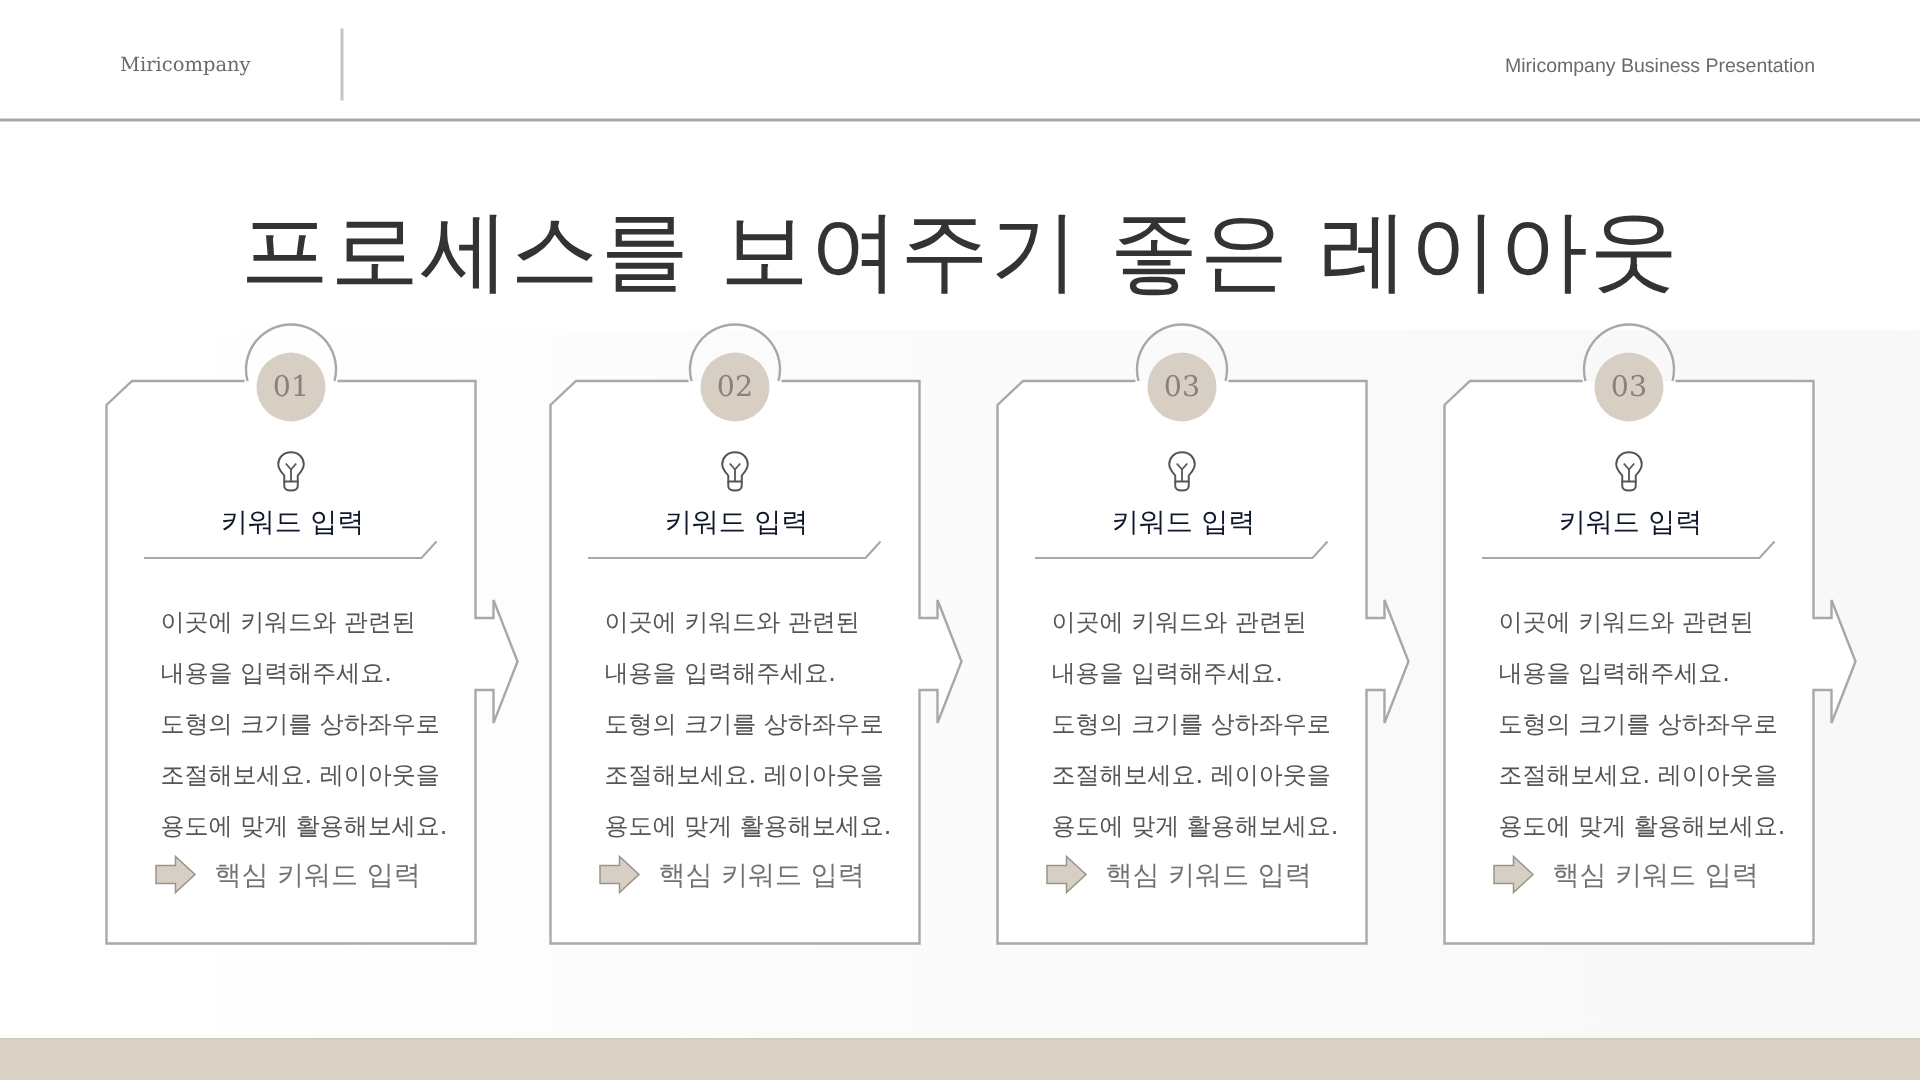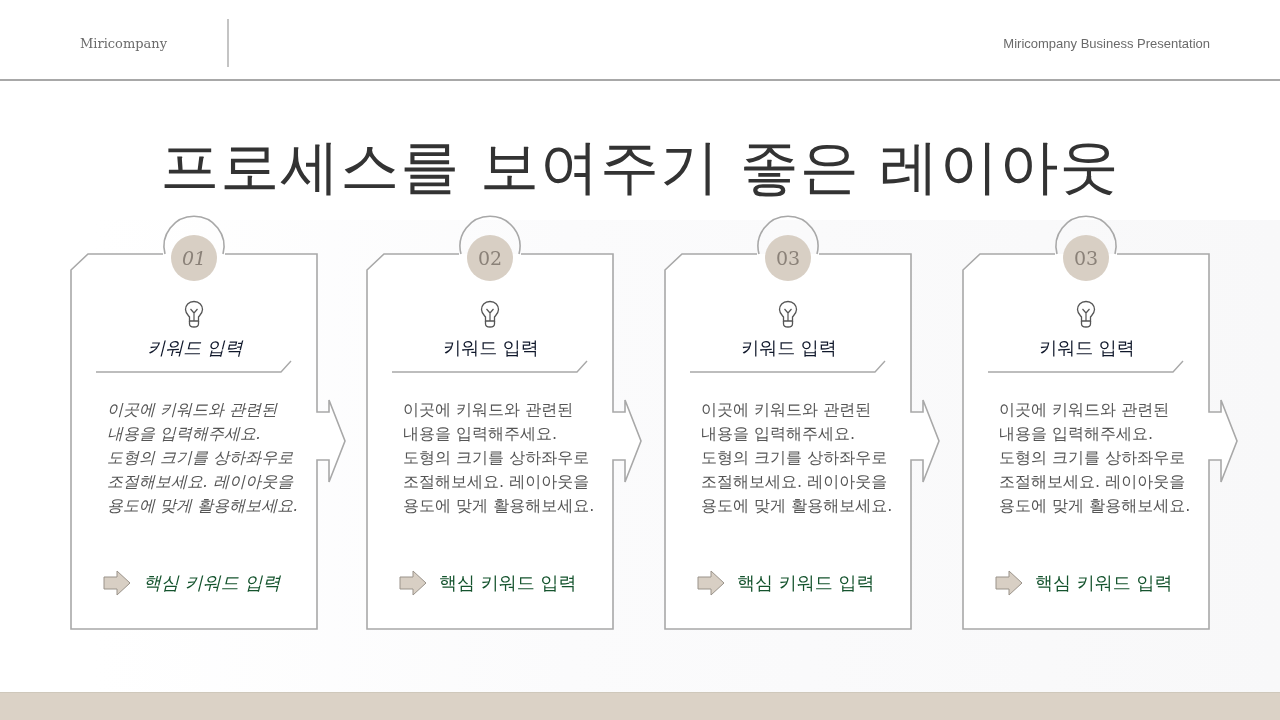--- a/index.html
+++ b/index.html
@@ -17,43 +17,43 @@
   .stage-bg { position: absolute; left: 95px; top: 20px; width: 1185px; height: 472px; background: linear-gradient(90deg, #ffffff 0%, #fbfbfc 40%, #f8f8f9 100%); }
 
   .card { position: absolute; top: 20px; width: 290px; height: 420px; }
   .card svg.frame { position: absolute; left: 0; top: 0; width: 290px; height: 420px; overflow: visible; }
 
   .num-badge { position: absolute; left: 100px; top: 15px; width: 46px; height: 46px; border-radius: 50%; background: #d8cfc4; display: flex; align-items: center; justify-content: center; font-family: "DejaVu Serif", "Liberation Serif", serif; font-size: 19px; color: #8a8178; }
 
   .bulb { position: absolute; left: 113px; top: 80px; width: 20px; height: 30px; }
   .kw-title { position: absolute; left: 20px; top: 116px; width: 208px; text-align: center; font-size: 18px; color: #0f172a; }
 
-  .desc { position: absolute; left: 36px; top: 178px; width: 200px; font-size: 16px; line-height: 24px; color: #555555; word-break: keep-all; }
+  .desc { position: absolute; left: 36px; top: 178px; width: 200px; font-size: 16px; line-height: 34px; color: #555555; word-break: keep-all; }
 
   .core { position: absolute; left: 32px; top: 348px; height: 30px; display: flex; align-items: center; }
   .core-arrow { width: 28px; height: 28px; margin-right: 12px; }
-  .core-label { font-size: 18px; color: #14532d; }
+  .core-label { font-size: 18px; color: #737373; }
 
   .footer-band { position: absolute; left: 0; top: 692px; width: 1280px; height: 28px; background: #dbd2c6; border-top: 1px solid #cfc8bb; }
 </style>
 </head>
 <body>
 
 <div class="header">
   <div class="header-left">Miricompany</div>
   <div class="header-divider"></div>
   <div class="header-right">Miricompany Business Presentation</div>
 </div>
 
 <div class="title">프로세스를 보여주기 좋은 레이아웃</div>
 
 <div class="stage">
   <div class="stage-bg"></div>
 
-  <div class="card" style="left:71px;font-style:italic;">
+  <div class="card" style="left:71px;">
     <svg class="frame" viewBox="0 0 290 420">
 
       <path d="M 92 34 L 17 34 L 0 50 L 0 409 L 246 409 L 246 240 L 258 240 L 258 262 L 274 221 L 258 180 L 258 192 L 246 192 L 246 34 L 154 34" fill="#ffffff" stroke="#a8a8a8" stroke-width="1.6" stroke-linejoin="miter"></path>
 
       <path d="M 94 34 A 30 30 0 1 1 152 34" fill="none" stroke="#a8a8a8" stroke-width="1.6"></path>
 
       <path d="M 25 152 L 210 152 L 220 141" fill="none" stroke="#a8a8a8" stroke-width="1.4"></path>
     </svg>
     <div class="num-badge">01</div>
     <svg class="bulb" viewBox="0 0 20 30">

